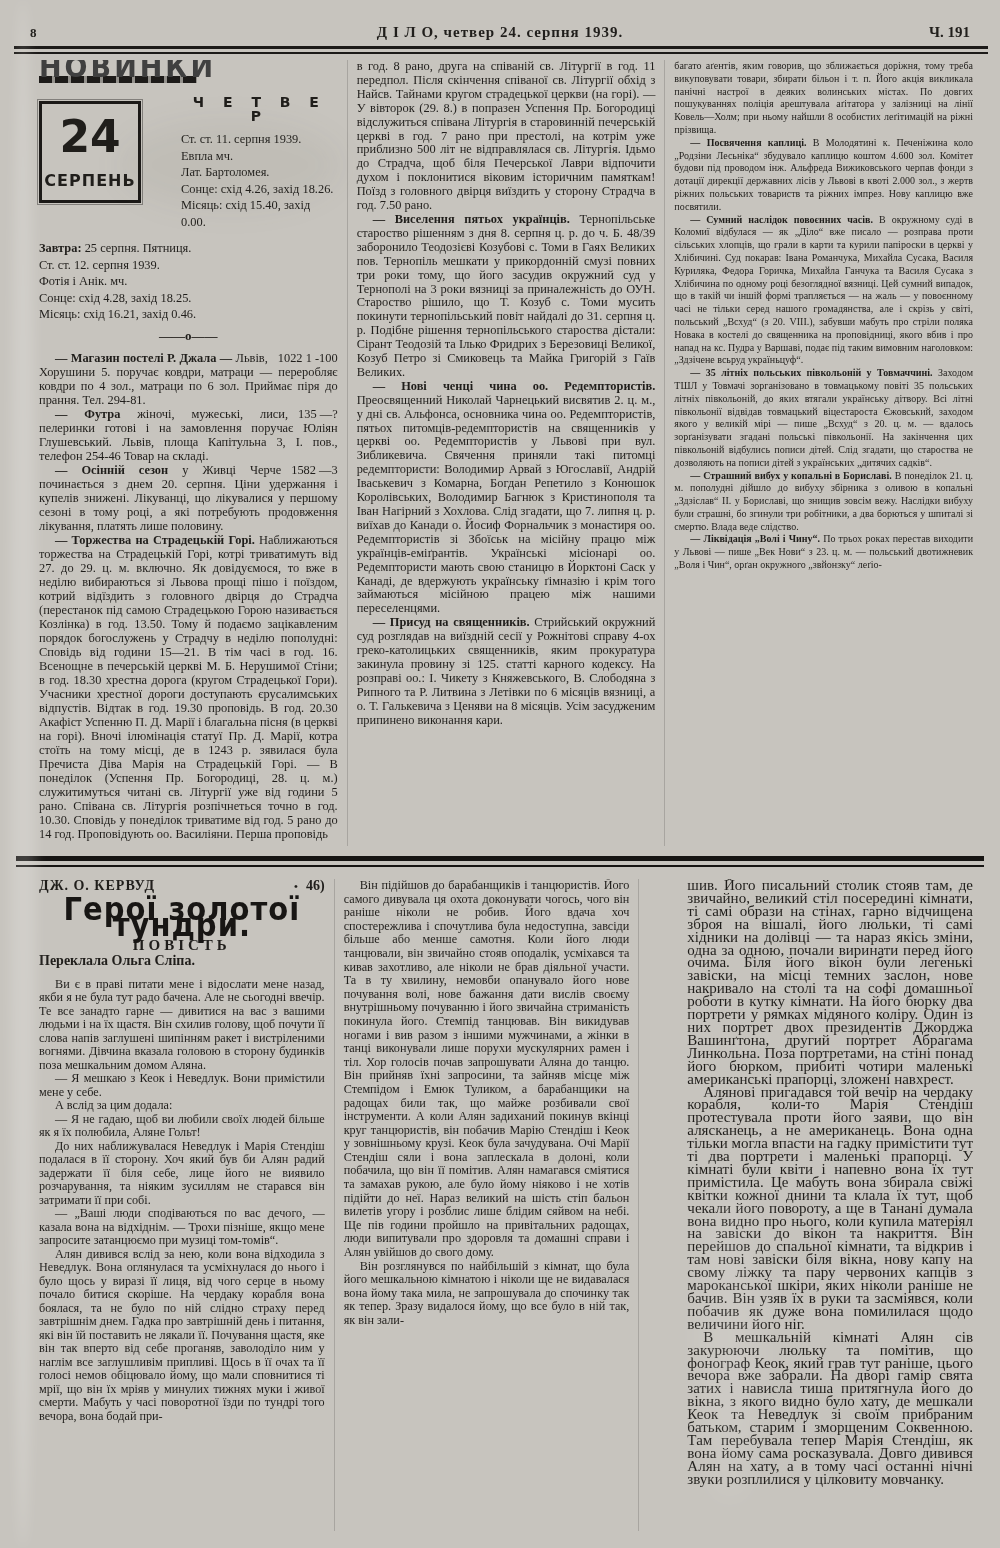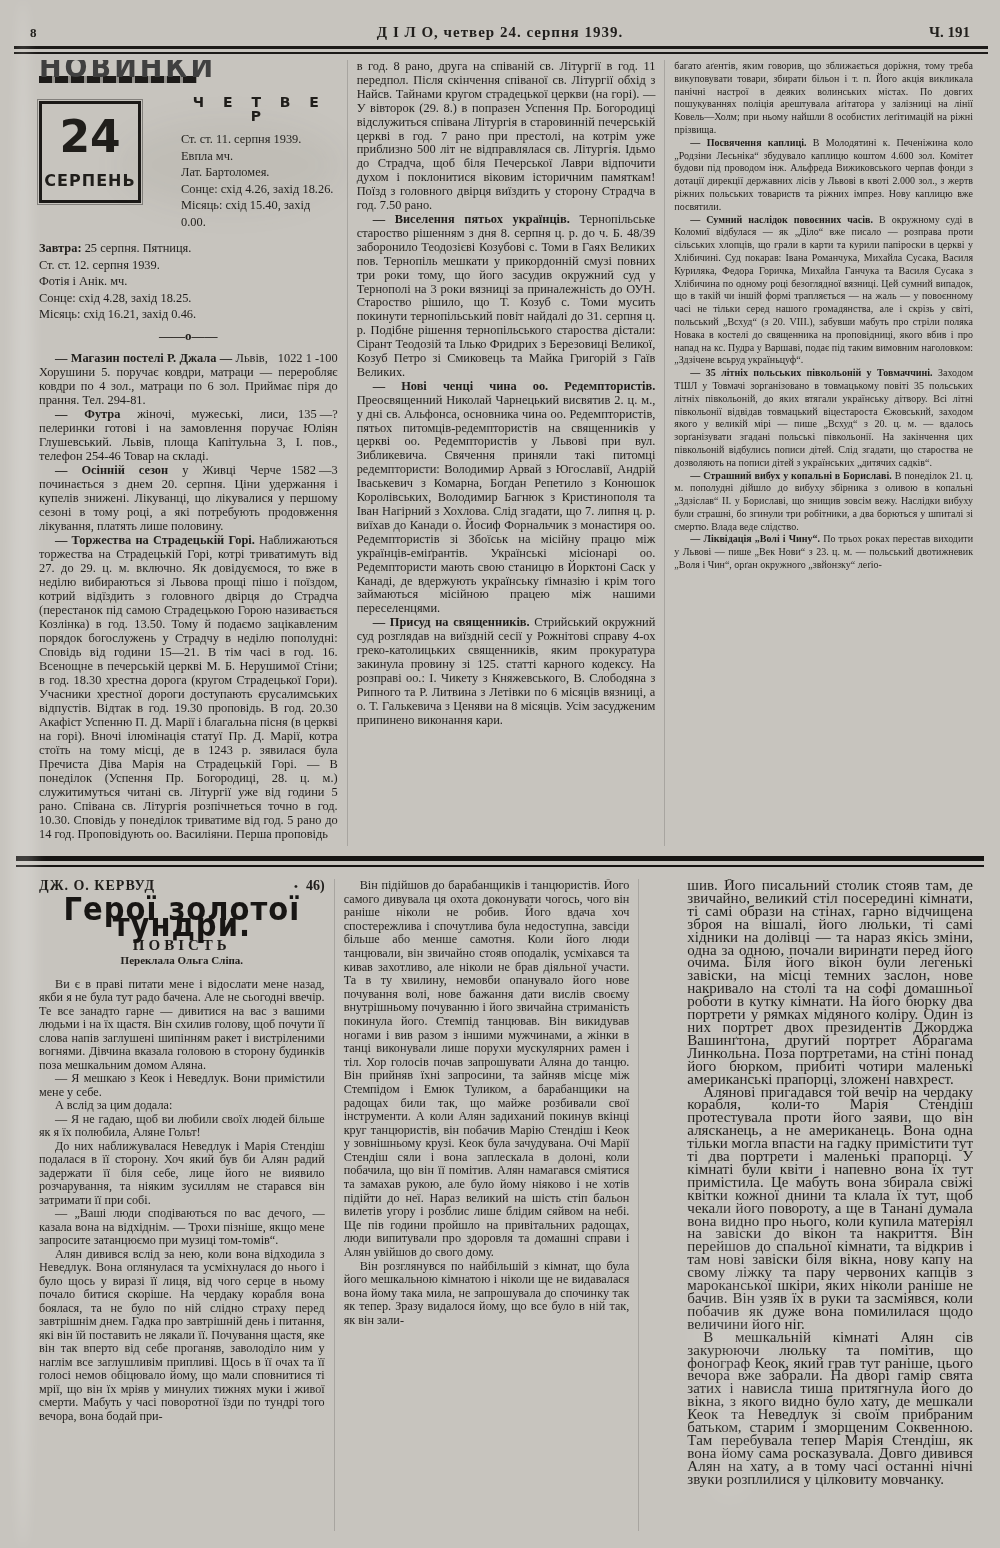--- a/index.html
+++ b/index.html
@@ -82,21 +82,21 @@
   .novel-meta{display:flex;align-items:baseline;font-weight:bold;font-size:14px;}
   .novel-author{flex:1;letter-spacing:1px;}
   .novel-dot{width:20px;text-align:center;font-size:11px;}
   .novel-installment{text-align:center;}
   .novel-title{
     font-family:"DejaVu Sans","Liberation Sans",sans-serif;
     font-weight:900;font-size:29px;text-align:center;letter-spacing:1px;
     margin:8px 0 4px 0;color:#181614;transform:scaleY(1.12);transform-origin:center top;
   }
   .novel-subtitle{text-align:center;font-weight:bold;font-size:15px;letter-spacing:4px;margin:10px 0 2px 0;}
-  .novel-translator{text-align:center;font-weight:bold;font-size:11px;margin:2px 0 10px 0;}
+  .novel-translator{text-align:left;font-weight:bold;font-size:14px;margin:2px 0 10px 0;}
   .c-nov1{font-size:12.2px;line-height:13.5px;}
   .c-nov2{font-size:12.2px;line-height:13.6px;}
   .c-nov3{font-size:15px;line-height:12.9px;padding-left:48px;}
 </style>
 </head>
 <body>
 
 <div class="page">
   <div class="stain s1"></div>
   <div class="stain s2"></div>

